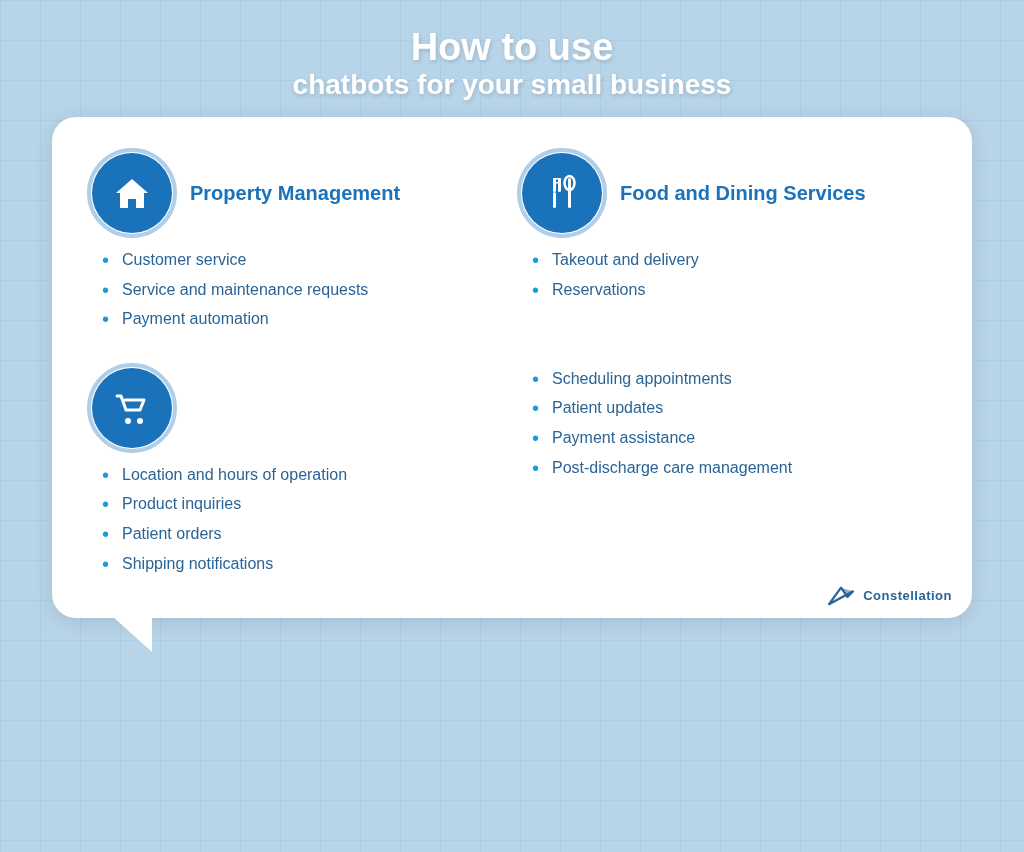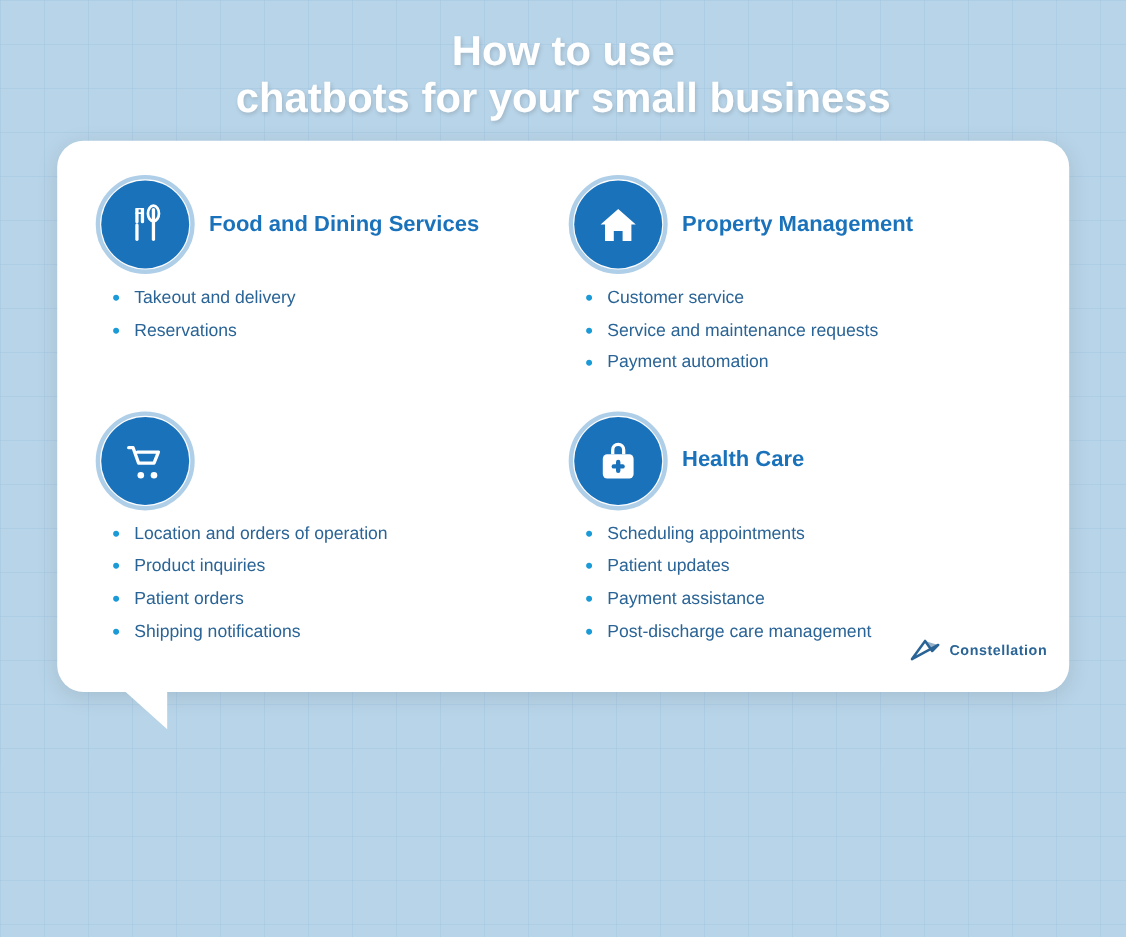--- a/index.html
+++ b/index.html
@@ -44,21 +44,21 @@
       margin-top: 10px;
     }
 
     .title-line1 {
       font-size: 38px;
       font-weight: 900;
       text-shadow: 1px 2px 4px rgba(0,0,0,0.15);
     }
 
     .title-line2 {
-      font-size: 38px;
+      font-size: 28px;
       font-weight: 900;
       text-shadow: 1px 2px 4px rgba(0,0,0,0.15);
     }
 
     
     .card {
       background: white;
       border-radius: 24px;
       width: 920px;
       padding: 36px 40px 36px 40px;
@@ -151,21 +151,21 @@
       position: absolute;
       left: 0;
       color: #1a9ad7;
       font-size: 20px;
       top: -2px;
     }
 
     
     .logo-area {
       position: absolute;
-      bottom: 28px;
+      bottom: 12px;
       right: 20px;
       display: flex;
       align-items: center;
       gap: 8px;
     }
 
     .logo-icon {
       width: 28px;
       height: 22px;
     }
@@ -181,20 +181,37 @@
 <body>
 
 <div class="outer-wrapper">
   <div class="title-area">
     <div class="title-line1">How to use</div>
     <div class="title-line2">chatbots for your small business</div>
   </div>
 
   <div class="card">
     <div class="grid">
+
+      <div class="section">
+        <div class="section-header">
+          <div class="icon-circle">
+
+            <svg viewBox="0 0 40 40">
+              <polygon points="20,6 36,20 32,20 32,35 24,35 24,26 16,26 16,35 8,35 8,20 4,20" fill="white"></polygon>
+            </svg>
+          </div>
+          <div class="section-title">Property Management</div>
+        </div>
+        <ul class="bullet-list">
+          <li>Customer service</li>
+          <li>Service and maintenance requests</li>
+          <li>Payment automation</li>
+        </ul>
+      </div>
 
       <div class="section">
         <div class="section-header">
           <div class="icon-circle">
 
             <svg viewBox="0 0 40 40">
               <rect x="11" y="5" width="3" height="14" rx="1.5" fill="white"></rect>
               <rect x="11" y="19" width="3" height="16" rx="1.5" fill="white"></rect>
               <rect x="11" y="5" width="8" height="1.5" rx="0.75" fill="white"></rect>
               <rect x="11" y="9" width="8" height="1.5" rx="0.75" fill="white"></rect>
@@ -202,72 +219,43 @@
 
               <rect x="26" y="5" width="3" height="30" rx="1.5" fill="white"></rect>
               <ellipse cx="27.5" cy="10" rx="5" ry="7" fill="none" stroke="white" stroke-width="2.5"></ellipse>
             </svg>
           </div>
           <div class="section-title">Food and Dining Services</div>
         </div>
         <ul class="bullet-list">
           <li>Takeout and delivery</li>
           <li>Reservations</li>
-        </ul>
-      </div>
-
-      <div class="section">
-        <div class="section-header">
-          <div class="icon-circle">
-
-            <svg viewBox="0 0 40 40">
-              <polygon points="20,6 36,20 32,20 32,35 24,35 24,26 16,26 16,35 8,35 8,20 4,20" fill="white"></polygon>
-            </svg>
-          </div>
-          <div class="section-title">Property Management</div>
-        </div>
-        <ul class="bullet-list">
-          <li>Customer service</li>
-          <li>Service and maintenance requests</li>
-          <li>Payment automation</li>
         </ul>
       </div>
 
       <div class="section">
         <div class="section-header">
           <div class="icon-circle">
 
             <svg viewBox="0 0 40 40">
               <path d="M5 8 h4 l5 14 h14 l4 -10 H13" stroke="white" stroke-width="3" fill="none" stroke-linecap="round" stroke-linejoin="round"></path>
               <circle cx="16" cy="33" r="3" fill="white"></circle>
               <circle cx="28" cy="33" r="3" fill="white"></circle>
             </svg>
           </div>
         </div>
         <ul class="bullet-list">
-          <li>Location and orders of operation</li>
+          <li>Location and hours of operation</li>
           <li>Product inquiries</li>
           <li>Patient orders</li>
           <li>Shipping notifications</li>
         </ul>
       </div>
 
       <div class="section">
-        <div class="section-header">
-          <div class="icon-circle">
-
-            <svg viewBox="0 0 40 40">
-              <rect x="6" y="14" width="28" height="22" rx="4" fill="white"></rect>
-              <path d="M15 14 v-4 a5 5 0 0 1 10 0 v4" fill="none" stroke="white" stroke-width="3"></path>
-              <rect x="18" y="19" width="4" height="12" rx="2" fill="#1a72bb"></rect>
-              <rect x="14" y="23" width="12" height="4" rx="2" fill="#1a72bb"></rect>
-            </svg>
-          </div>
-          <div class="section-title">Health Care</div>
-        </div>
         <ul class="bullet-list">
           <li>Scheduling appointments</li>
           <li>Patient updates</li>
           <li>Payment assistance</li>
           <li>Post-discharge care management</li>
         </ul>
       </div>
 
     </div>
 

